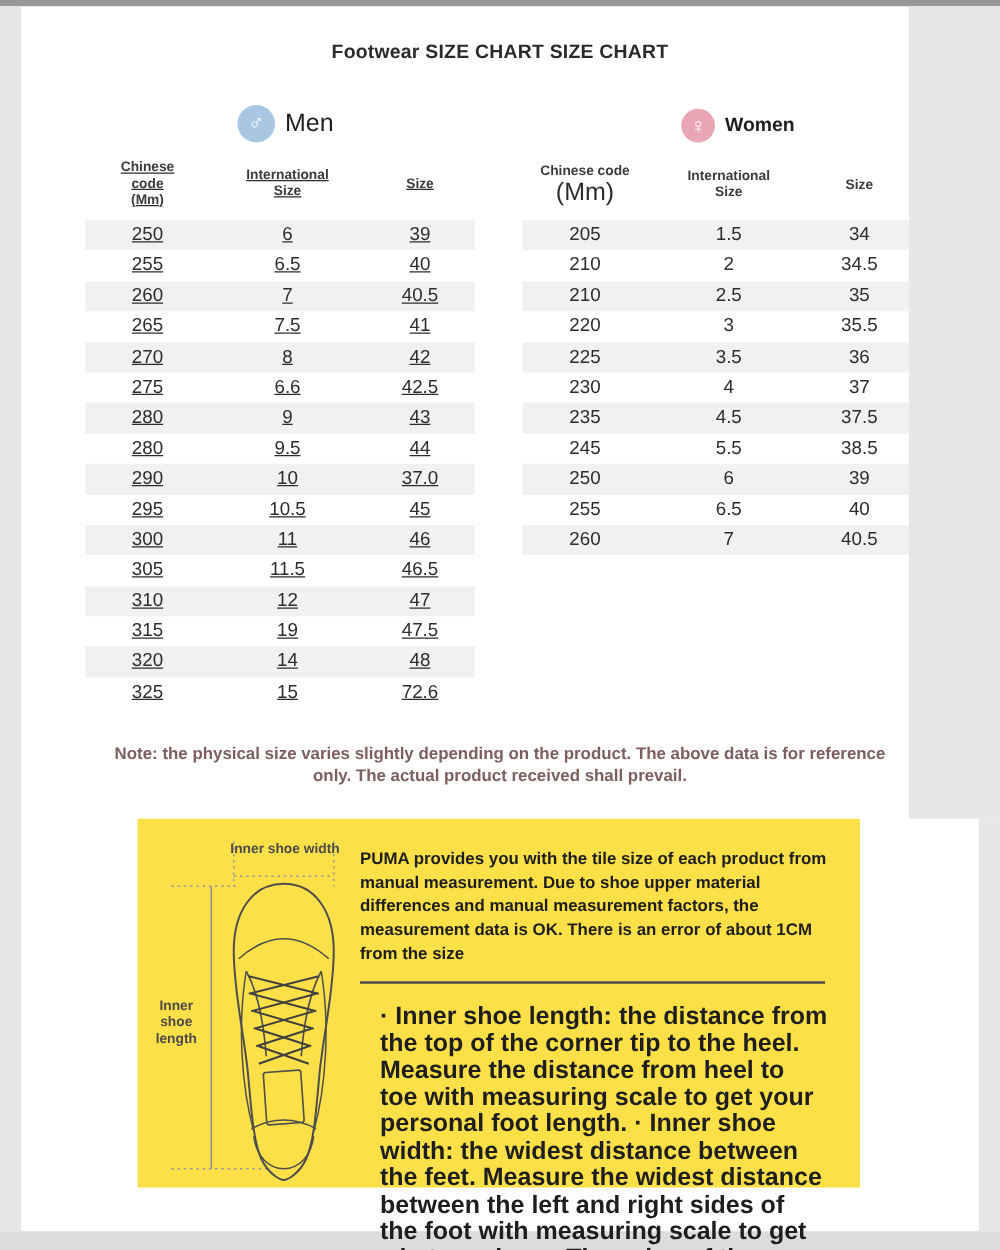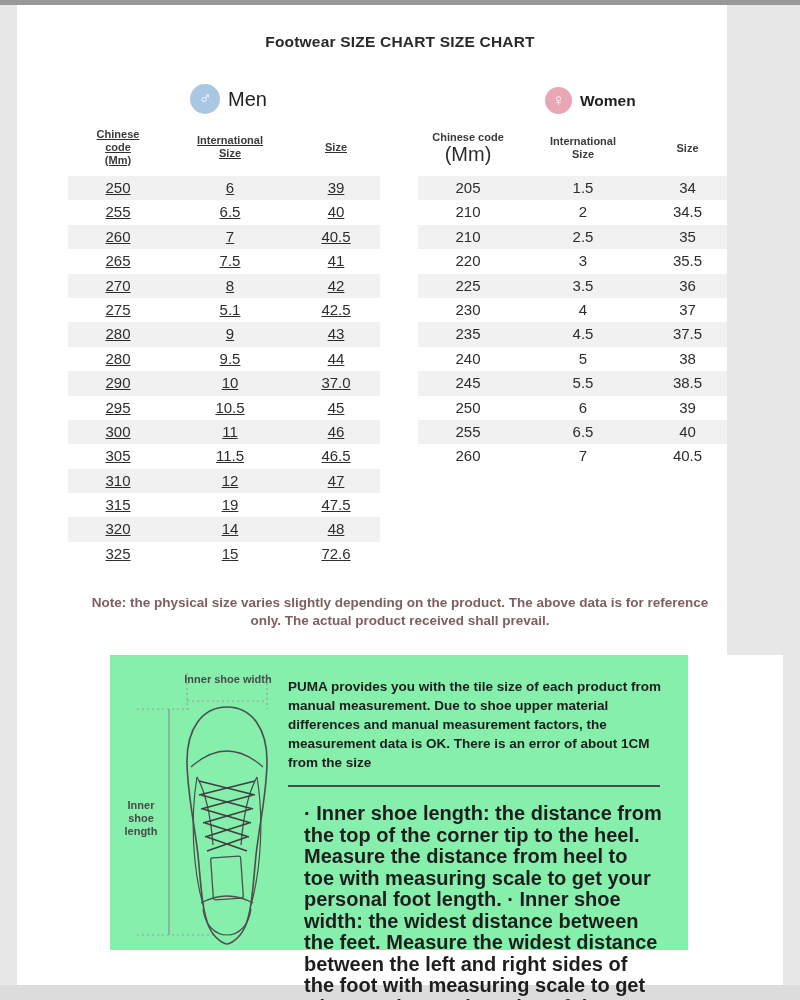--- a/index.html
+++ b/index.html
@@ -33,21 +33,21 @@
   .men-table .thead,.men-table .trow{grid-template-columns:100px 124px 88px;}
   .women-table .thead,.women-table .trow{grid-template-columns:100px 130px 79px;}
   .th{font-size:11px;font-weight:700;color:#3b3b3b;text-align:center;line-height:13px;white-space:pre-line;}
   .women-mm{font-size:20px;font-weight:500;line-height:21px;color:#2d2d2d;}
   .trow{display:grid;height:24.4px;}
   .trow:nth-child(odd){background:#f1f1f2;}
   .tcell{text-align:center;line-height:24.4px;font-size:15px;color:#2d2d2d;}
 
   .note{left:80px;top:594px;width:640px;text-align:center;font-size:13.5px;font-weight:700;line-height:17.5px;}
 
-  .info-panel{left:110px;top:655px;width:578px;height:295px;background:#86efac;}
+  .info-panel{left:110px;top:655px;width:578px;height:295px;background:#fde047;}
   .figure{position:absolute;left:5px;top:8px;width:210px;height:284px;}
   .diagram-label{position:absolute;font-size:11px;font-weight:600;color:#4a4a4a;text-align:center;line-height:13px;}
   .width-label{left:53px;top:10px;width:120px;}
   .length-label{left:0;top:136px;width:52px;}
   .info-text{position:absolute;left:178px;top:22px;width:390px;}
   .p1{margin:0;font-size:13.5px;font-weight:700;line-height:19px;color:#1e1e1e;}
   .separator{width:372px;border-top:2px solid #4a4a4a;margin:13px 0 12px 0;height:0;}
   .p2{margin:16px;font-size:20px;font-weight:700;line-height:21.5px;color:#1e1e1e;}
 </style>
 </head>
@@ -106,21 +106,21 @@
           <div class="tcell">7.5</div>
           <div class="tcell">41</div>
         </div>
         <div class="trow">
           <div class="tcell">270</div>
           <div class="tcell">8</div>
           <div class="tcell">42</div>
         </div>
         <div class="trow">
           <div class="tcell">275</div>
-          <div class="tcell">5.1</div>
+          <div class="tcell">6.6</div>
           <div class="tcell">42.5</div>
         </div>
         <div class="trow">
           <div class="tcell">280</div>
           <div class="tcell">9</div>
           <div class="tcell">43</div>
         </div>
         <div class="trow">
           <div class="tcell">280</div>
           <div class="tcell">9.5</div>
@@ -207,25 +207,20 @@
         </div>
         <div class="trow">
           <div class="tcell">230</div>
           <div class="tcell">4</div>
           <div class="tcell">37</div>
         </div>
         <div class="trow">
           <div class="tcell">235</div>
           <div class="tcell">4.5</div>
           <div class="tcell">37.5</div>
-        </div>
-        <div class="trow">
-          <div class="tcell">240</div>
-          <div class="tcell">5</div>
-          <div class="tcell">38</div>
         </div>
         <div class="trow">
           <div class="tcell">245</div>
           <div class="tcell">5.5</div>
           <div class="tcell">38.5</div>
         </div>
         <div class="trow">
           <div class="tcell">250</div>
           <div class="tcell">6</div>
           <div class="tcell">39</div>

